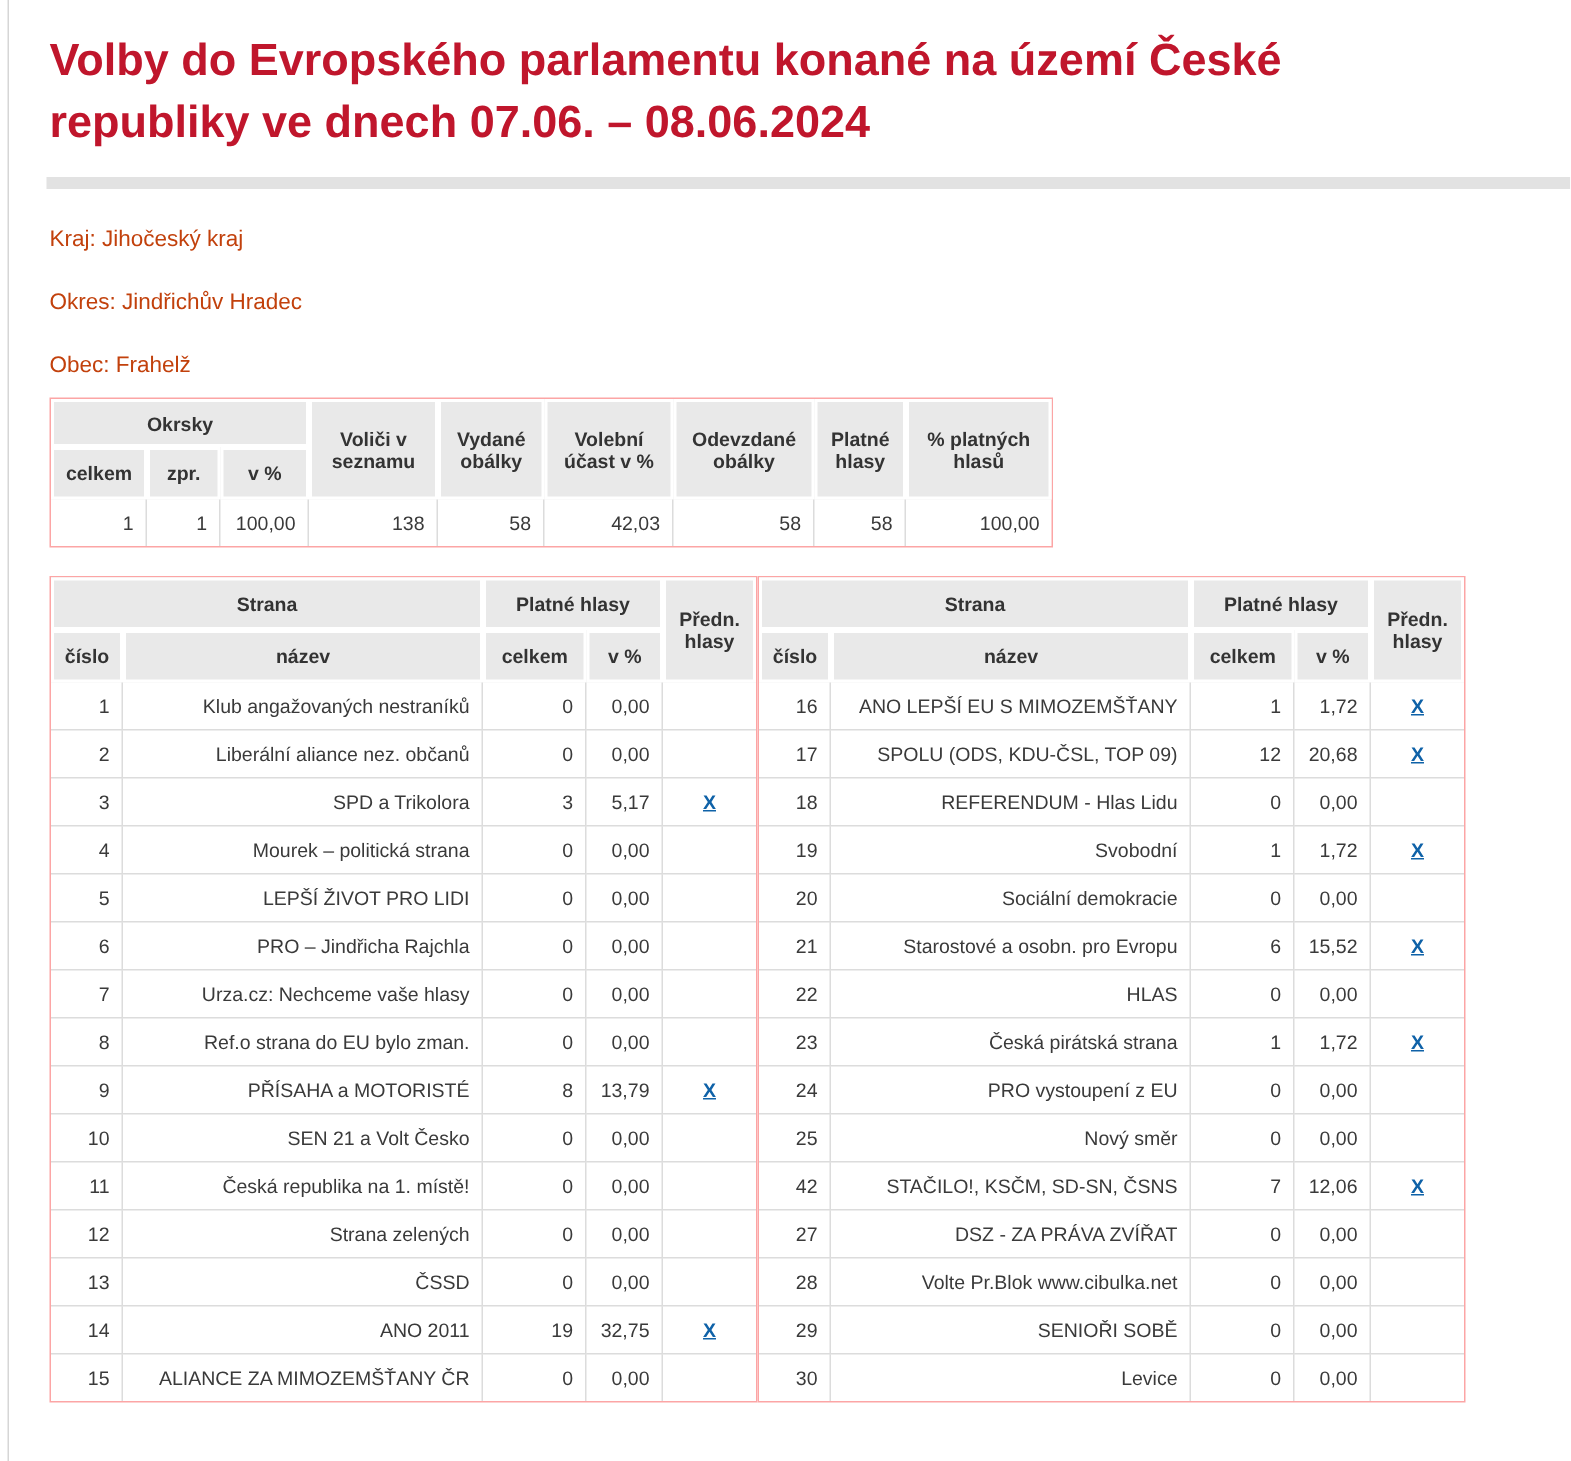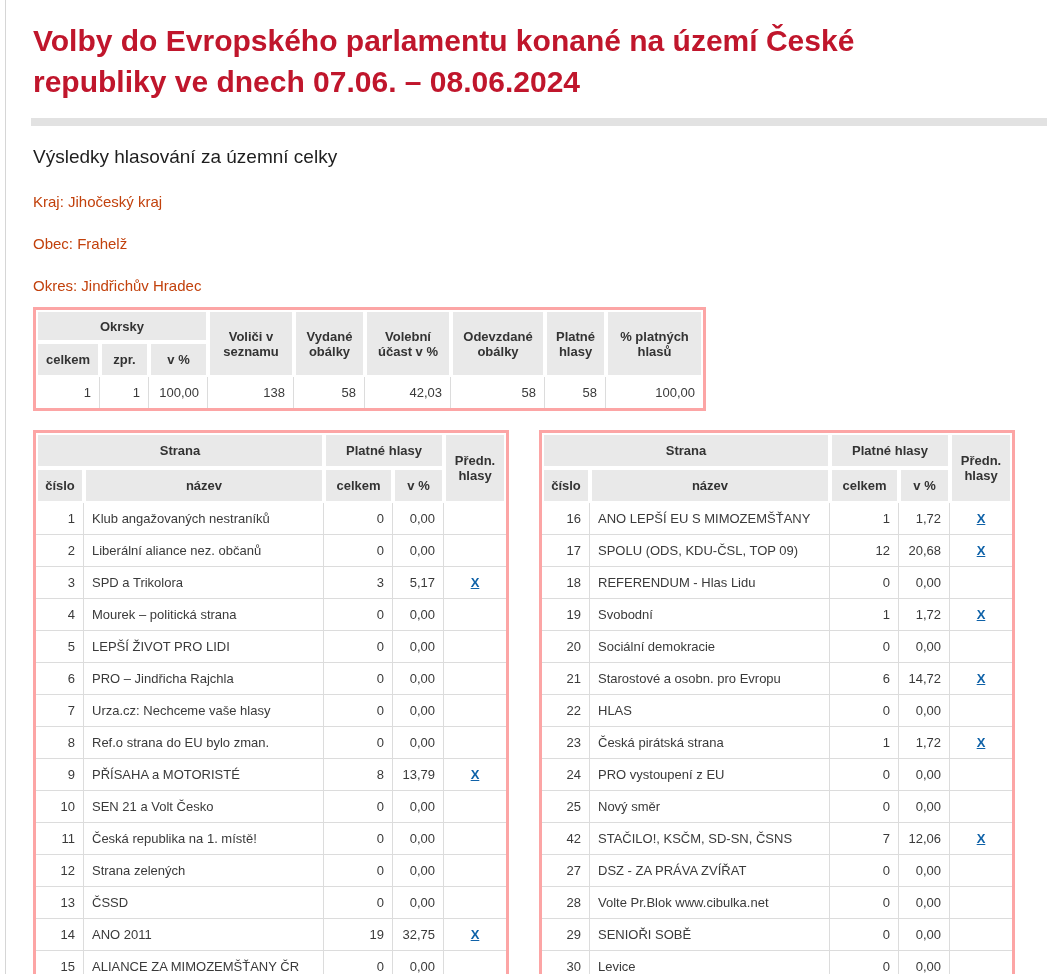--- a/index.html
+++ b/index.html
@@ -49,21 +49,21 @@
     color: #1e1e1e;
   }
   p.territory {
     margin: 25px 0 0 0;
     font-size: 15px;
     color: #c2410c;
   }
   table.tbl {
     border-collapse: separate;
     border-spacing: 0;
-    border: 3px solid #fca5a5;
+    border: 1px solid #fca5a5;
     table-layout: fixed;
     font-size: 13px;
     color: #3a3a3a;
     background: #ffffff;
   }
   table.tbl th {
     background: #e9e9e9;
     border: 2px solid #ffffff;
     font-weight: bold;
     font-size: 13px;
@@ -84,52 +84,50 @@
   table.tbl td:last-child { border-right: 0; }
   table.tbl tbody tr:last-child td { border-bottom: 0; }
 
   .summary { margin-top: 13px; }
   .summary thead tr:first-child th { height: 24px; }
   .summary thead tr + tr th { height: 27px; }
   .summary td { text-align: right; }
 
   .tables-row {
     display: flex;
-    gap: 30px;
     margin-top: 19px;
     align-items: flex-start;
   }
   .party thead tr:first-child th { height: 27px; }
   .party thead tr + tr th { height: 27px; }
   .c-num  { text-align: right; }
-  .c-name { text-align: left; padding-left: 10px; }
+  .c-name { text-align: right; padding-left: 10px; }
   .c-pref { text-align: center; }
   a.xlink {
     color: #0f62a8;
     font-weight: bold;
     text-decoration: underline;
     font-size: 13px;
   }
 </style>
 </head>
 <body>
 
 <div class="page">
   <div class="left-rule"></div>
   <div class="content">
 
     <h1 class="title">Volby do Evropského parlamentu konané na území České republiky ve dnech 07.06. – 08.06.2024</h1>
 
     <div class="divider"></div>
 
-    <h2 class="section">Výsledky hlasování za územní celky</h2>
 
     <p class="territory">Kraj: Jihočeský kraj</p>
+    <p class="territory">Okres: Jindřichův Hradec</p>
     <p class="territory">Obec: Frahelž</p>
-    <p class="territory">Okres: Jindřichův Hradec</p>
 
     <table class="tbl summary">
       <colgroup>
         <col style="width:64px">
           <col style="width:49px">
           <col style="width:59px">
         <col style="width:86px">
           <col style="width:71px">
           <col style="width:86px">
         <col style="width:94px">
@@ -353,21 +351,21 @@
               <td class="c-num">20</td>
               <td class="c-name">Sociální demokracie</td>
               <td class="c-num">0</td>
               <td class="c-num">0,00</td>
               <td class="c-pref"></td>
             </tr>
             <tr>
               <td class="c-num">21</td>
               <td class="c-name">Starostové a osobn. pro Evropu</td>
               <td class="c-num">6</td>
-              <td class="c-num">14,72</td>
+              <td class="c-num">15,52</td>
               <td class="c-pref"><a class="xlink" href="#">X</a></td>
             </tr>
             <tr>
               <td class="c-num">22</td>
               <td class="c-name">HLAS</td>
               <td class="c-num">0</td>
               <td class="c-num">0,00</td>
               <td class="c-pref"></td>
             </tr>
             <tr>

